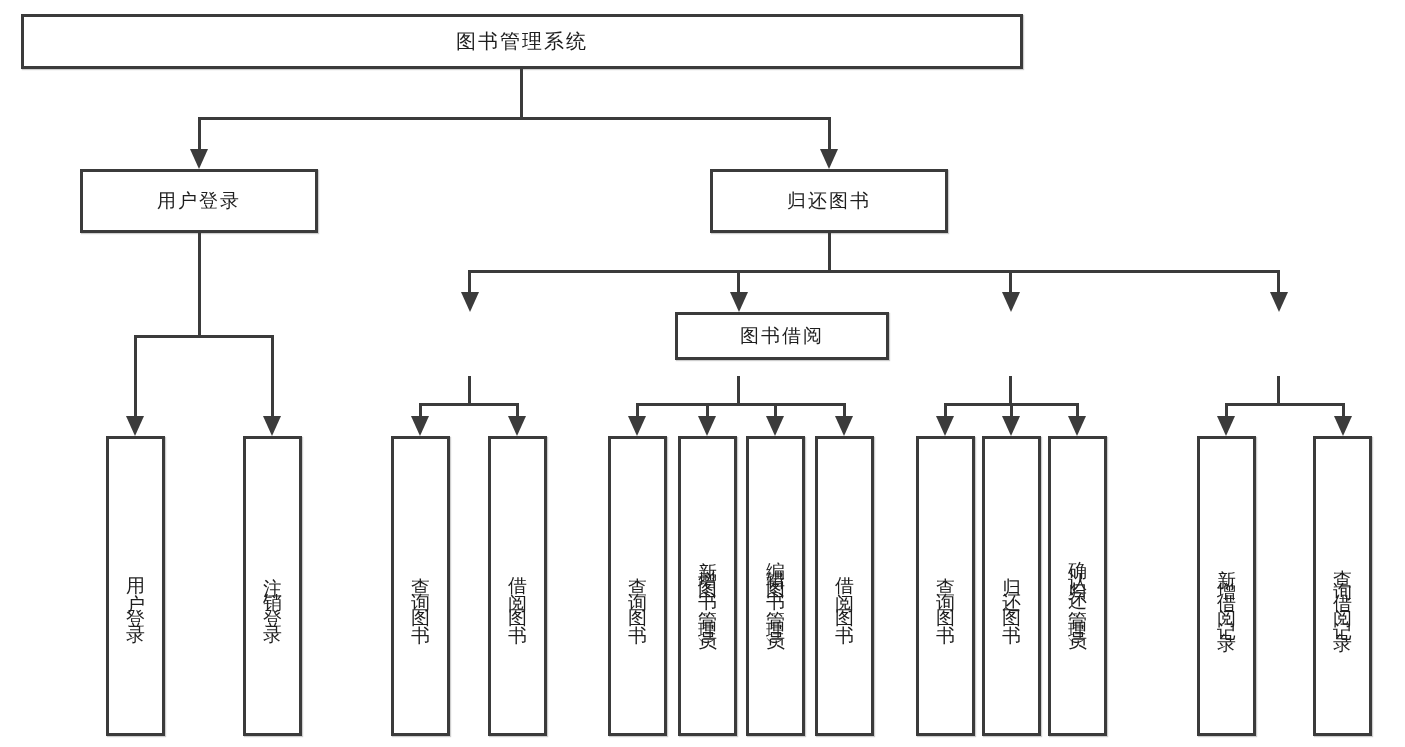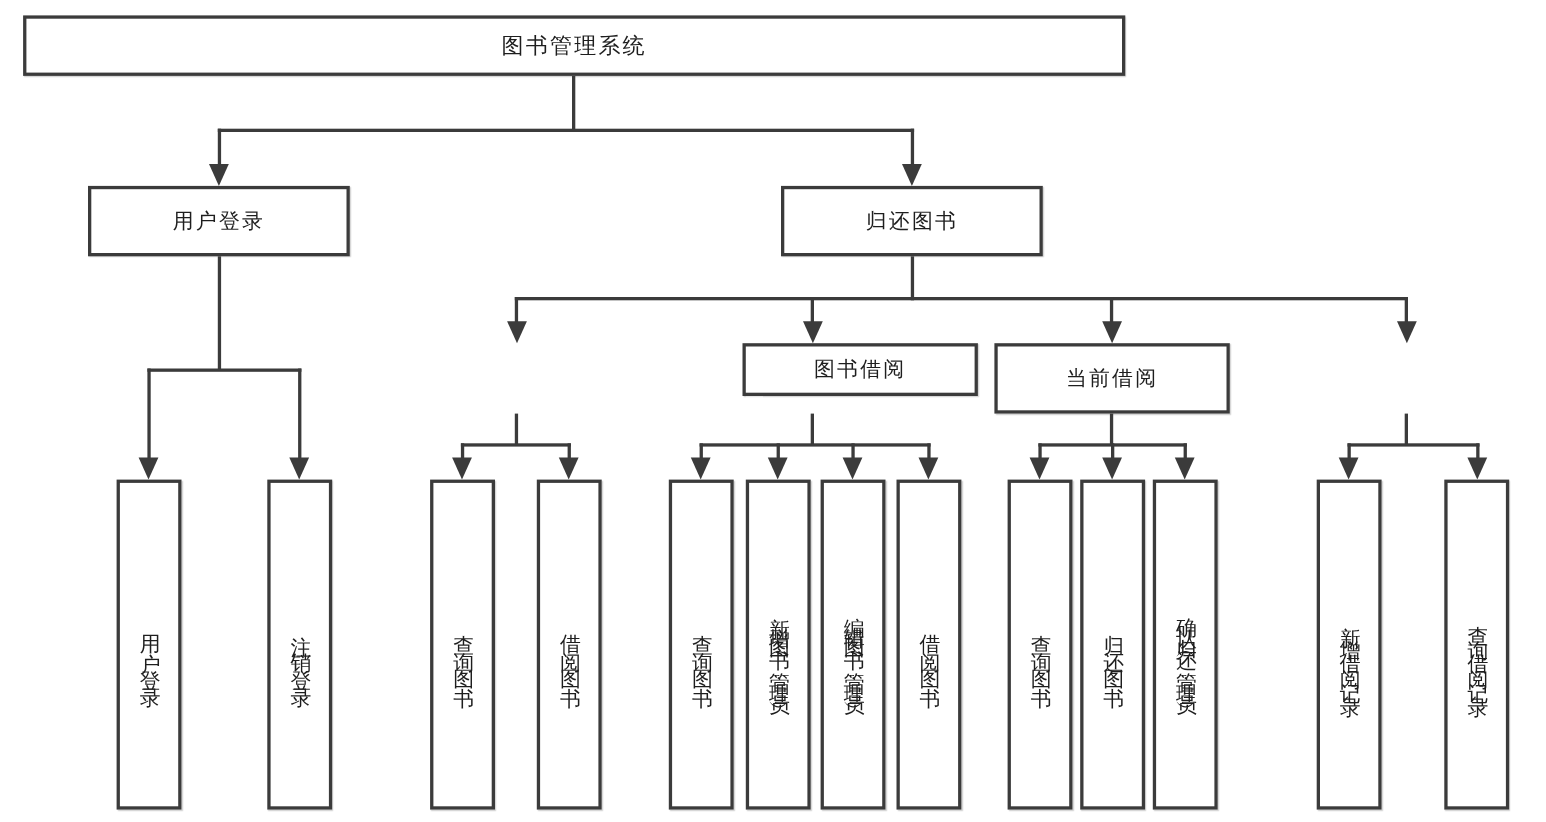--- a/index.html
+++ b/index.html
@@ -90,21 +90,20 @@
   <div class="vl" style="left:468px; top:270px; height:24px;"></div>
   <div class="vl" style="left:737px; top:270px; height:24px;"></div>
   <div class="vl" style="left:1009px; top:270px; height:24px;"></div>
   <div class="vl" style="left:1277px; top:270px; height:24px;"></div>
   <div class="arr" style="left:461px; top:292px;"></div>
   <div class="arr" style="left:730px; top:292px;"></div>
   <div class="arr" style="left:1002px; top:292px;"></div>
   <div class="arr" style="left:1270px; top:292px;"></div>
 
   <div class="node hnode" style="left:632px; top:312px; width:214px; height:48px;margin-left:43px;">图书借阅</div>
-  <div class="node hnode" style="left:904px; top:312px; width:214px; height:64px;">当前借阅</div>
 
   <div class="vl" style="left:468px; top:376px; height:29px;"></div>
   <div class="hl" style="left:419px; top:403px; width:100px;"></div>
   <div class="vl" style="left:419px; top:403px; height:15px;"></div>
   <div class="vl" style="left:516px; top:403px; height:15px;"></div>
   <div class="arr" style="left:411px; top:416px;"></div>
   <div class="arr" style="left:508px; top:416px;"></div>
 
   <div class="vl" style="left:737px; top:376px; height:29px;"></div>
   <div class="hl" style="left:636px; top:403px; width:210px;"></div>

